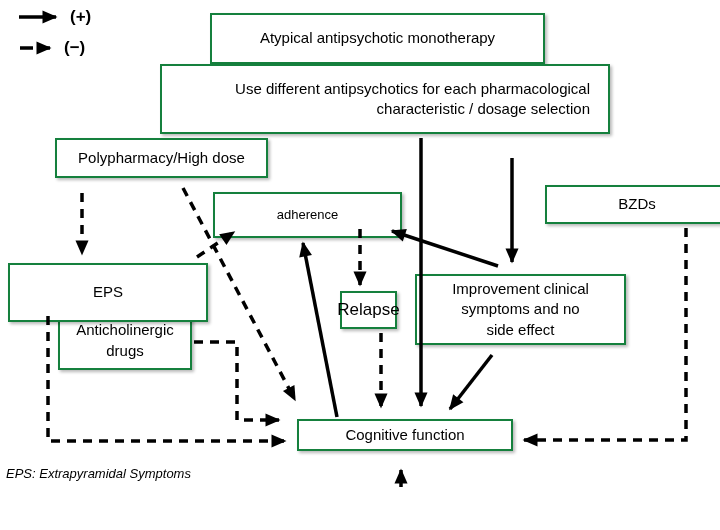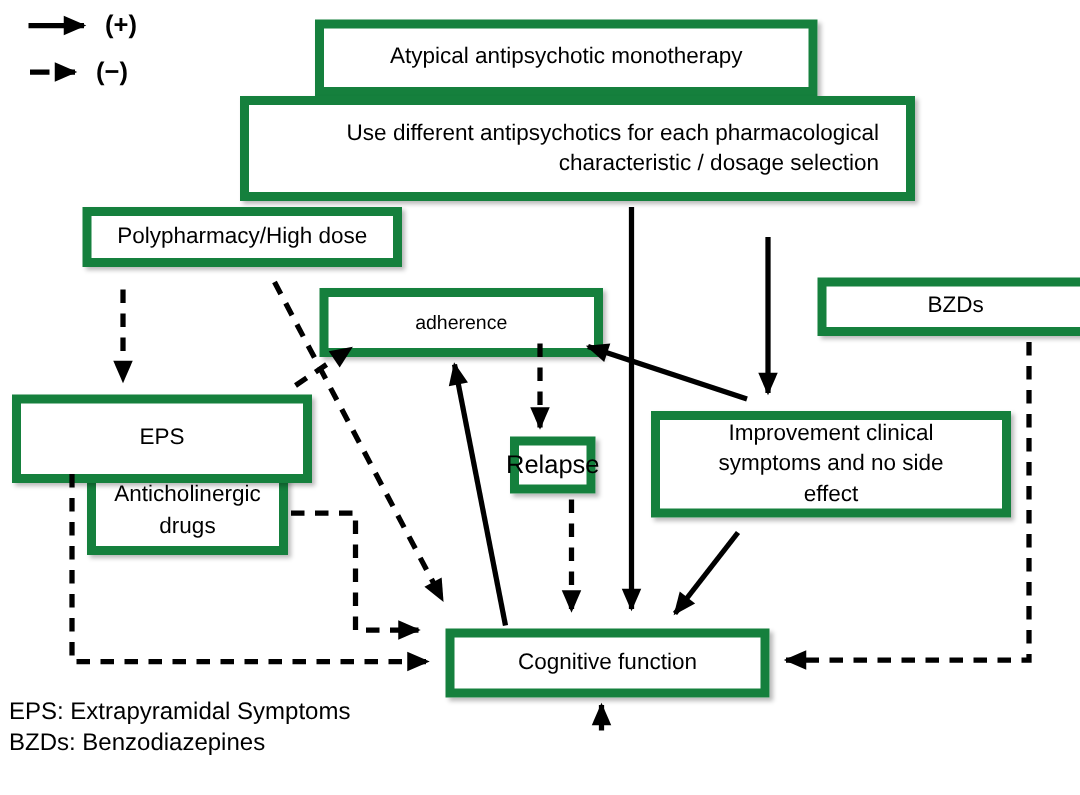--- a/index.html
+++ b/index.html
@@ -1,41 +1,41 @@
 <!DOCTYPE html>
 <html><head>
 <meta charset="utf-8">
 <style>
   html,body{margin:0;padding:0;background:#fff;}
   #stage{
     position:relative;width:720px;height:530px;background:#ffffff;
     font-family:"Liberation Sans", sans-serif;color:#000;overflow:hidden;
   }
   .node{
-    position:absolute;background:#ffffff;border:6px solid #15803d;
+    position:absolute;background:#ffffff;border:2px solid #15803d;
     box-sizing:border-box;display:flex;align-items:center;justify-content:center;
     text-align:center;box-shadow:2px 2px 3px rgba(0,0,0,0.28);
     line-height:1.35;z-index:2;
   }
   #arrows{position:absolute;left:0;top:0;z-index:4;pointer-events:none;}
   .legend-label{position:absolute;font-size:17px;font-weight:bold;z-index:3;}
   .footnote{
-    position:absolute;left:6px;font-size:16px;z-index:3;white-space:nowrap;
+    position:absolute;left:6px;font-size:13px;z-index:3;white-space:nowrap;font-style:italic;
   }
   
   #n-monotherapy   {left:210px;top:13px;width:335px;height:51px;font-size:15px;}
   #n-usedifferent  {left:160px;top:64px;width:450px;height:70px;font-size:15px;padding:0 18px;text-align:right;}
   #n-polypharmacy  {left:55px;top:138px;width:213px;height:40px;font-size:15px;}
   #n-adherence     {left:213px;top:192px;width:189px;height:46px;font-size:13px;}
   #n-bzds          {left:545px;top:185px;width:184px;height:39px;font-size:15px;}
   #n-eps           {left:8px;top:263px;width:200px;height:59px;font-size:15px;z-index:3;}
   #n-anticholinergic{left:58px;top:311px;width:134px;height:59px;font-size:15px;padding:0 26px;z-index:2;}
   #n-relapse       {left:340px;top:291px;width:57px;height:38px;font-size:17px;}
-  #n-improvement   {left:434px;top:274px;width:240px;height:71px;font-size:15px;padding:0 35px;}
-  #n-cognitive     {left:297px;top:419px;width:216px;height:46px;font-size:15px;}
+  #n-improvement   {left:415px;top:274px;width:211px;height:71px;font-size:15px;padding:0 35px;}
+  #n-cognitive     {left:297px;top:419px;width:216px;height:32px;font-size:15px;}
   #n-remediation   {left:235px;top:489px;width:466px;height:33px;font-size:14px;}
   #footnote-eps {top:466px;}
   #footnote-bzds{top:487px;}
   #legend-pos{left:70px;top:7px;}
   #legend-neg{left:64px;top:38px;}
 </style>
 </head>
 <body>
 
 <div id="stage">
@@ -85,15 +85,14 @@
   <div id="n-eps" class="node">EPS</div>
 
   <div id="n-relapse" class="node">Relapse</div>
 
   <div id="n-improvement" class="node">Improvement clinical symptoms and no side effect</div>
 
   <div id="n-cognitive" class="node">Cognitive function</div>
 
 
   <div id="footnote-eps" class="footnote">EPS: Extrapyramidal Symptoms</div>
-  <div id="footnote-bzds" class="footnote">BZDs: Benzodiazepines</div>
 
 </div>
 
 </body></html>

